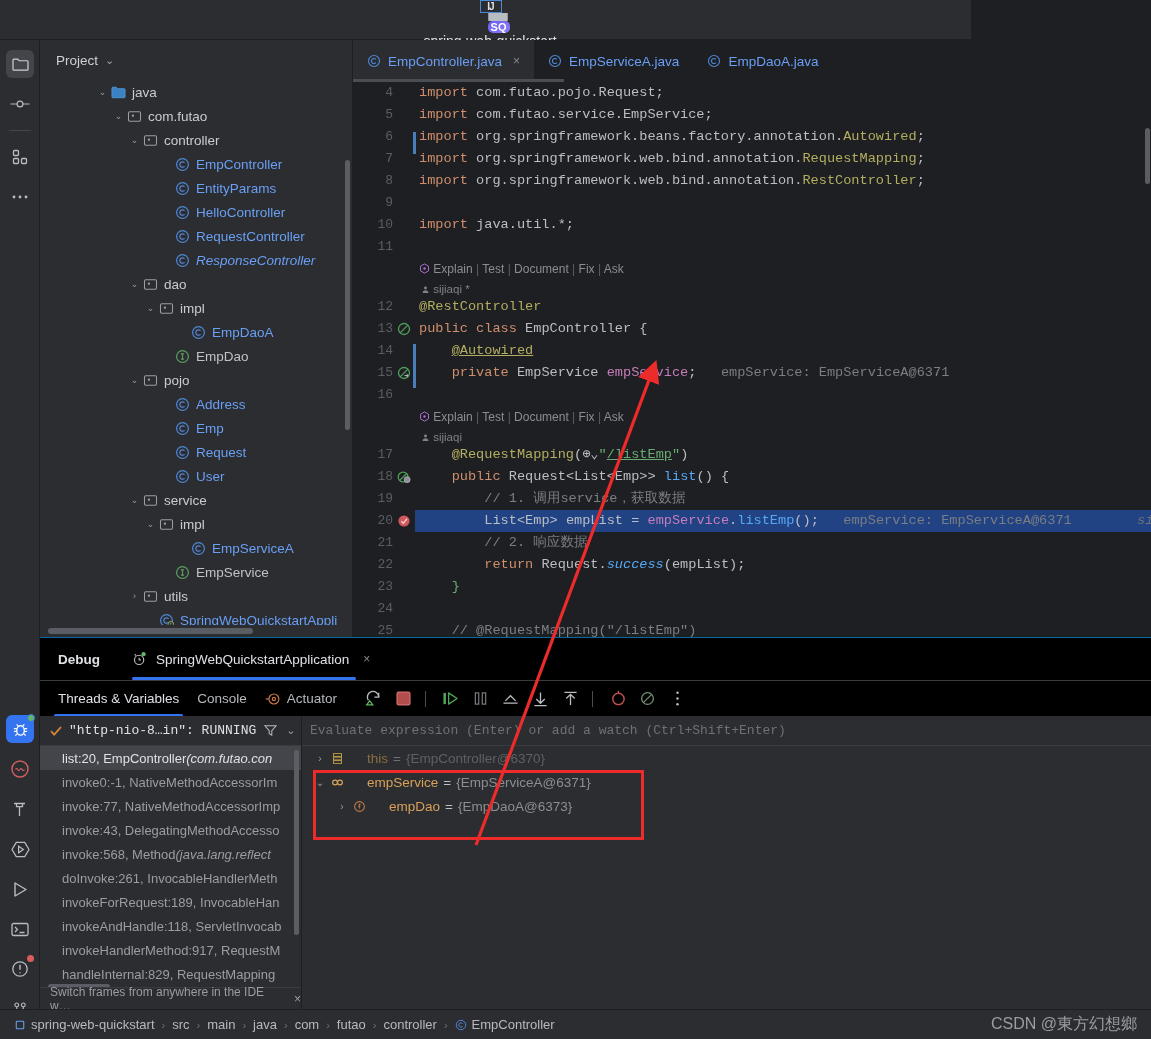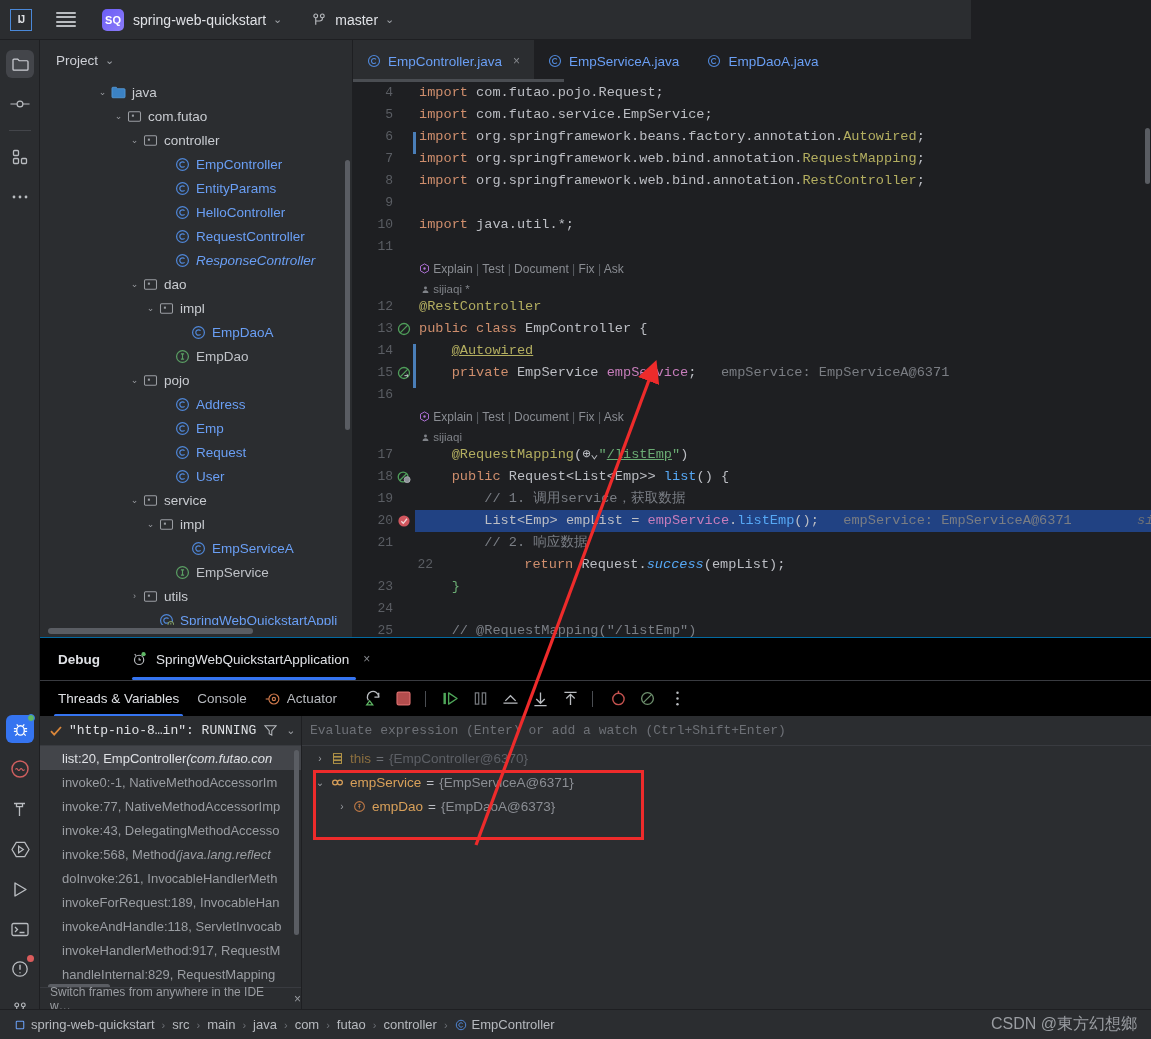--- a/index.html
+++ b/index.html
@@ -8,20 +8,21 @@
     width:1151px; height:1039px; position:relative; overflow:hidden;
     font-family:"Liberation Sans", sans-serif; font-size:13px; color:#cfd2d6;
     -webkit-font-smoothing:antialiased;
   }
 
   
   #topbar{
     position:absolute; left:0; top:0; width:971px; height:40px;
     background:#2b2d30; display:flex; align-items:center;
     border-bottom:1px solid #1e1f22;
+    flex-direction:column;
   }
   #topbar .ij-logo{
     width:22px;height:22px;margin-left:10px;border:1.5px solid #4a88d8;
     background:#2b2d30;display:flex;align-items:center;justify-content:center;
     font-size:10px;font-weight:bold;color:#dfe1e5;letter-spacing:-1px;
   }
   .hamburger{ width:20px;height:16px;margin-left:24px;display:flex;flex-direction:column;justify-content:space-between;cursor:pointer;}
   .hamburger i{display:block;height:2px;background:#b9bcc0;border-radius:1px;}
   .sq-badge{
     width:22px;height:22px;border-radius:5px;margin-left:26px;
@@ -123,21 +124,21 @@
   #frames-vscroll{position:absolute;right:2px;top:34px;width:5px;height:185px;border-radius:3px;background:#5a5d63;}
   #frames-hint{position:absolute;left:0;right:0;bottom:0;height:22px;display:flex;align-items:center;
      padding-left:10px;font-size:12px;color:#9a9da2;background:#2b2d30;border-top:1px solid #393b40;}
 
   #vars{ position:absolute;left:262px;top:0;right:0;bottom:0;background:#2b2d30;}
   #evalbar{ height:30px;display:flex;align-items:center;padding-left:8px;border-bottom:1px solid #393b40;
      background:#2b2d30;font-family:"Liberation Mono","DejaVu Sans Mono",monospace;font-size:13px;color:#6d7076;}
   .vrow{ height:24px;display:flex;align-items:center;white-space:nowrap;font-size:13.5px;cursor:pointer;}
   .vrow .varrow{ width:16px;text-align:center;color:#9a9da2;font-size:10px;}
   .vrow .vico{ width:18px;display:flex;align-items:center;justify-content:center;}
-  .vname{ color:#d8a05a;margin-left:4px;text-align:center;}
+  .vname{ color:#d8a05a;margin-left:21px;text-align:center;}
   .veq{ color:#bcbec4;margin:0 5px;}
   .vval{ color:#8b8e94;}
   #redbox{ position:absolute;left:313px;top:770px;width:331px;height:70px;border:3px solid #ee2b2b;pointer-events:none;}
 
   
   #breadcrumb{ position:absolute;left:0;bottom:0;width:1151px;height:30px;background:#2b2d30;
      display:flex;align-items:center;border-top:1px solid #1e1f22;}
   .bc{ font-size:13px;color:#b6b9be;}
   .bcsep{ margin:0 7px;color:#6d7076;font-size:11px;}
   #watermark{ position:absolute;right:14px;bottom:4px;font-size:16px;color:#9a9da2;}
@@ -593,21 +594,21 @@
             <circle cx="7" cy="8" r="5.6" fill="none" stroke="#4f9e5a" stroke-width="1.5"></circle>
             <path d="M3 12L11 4" stroke="#4f9e5a" stroke-width="1.5"></path>
             <circle cx="11.6" cy="11" r="3.4" fill="#8c9097" stroke="#b6b9be" stroke-width=".9"></circle>
           </svg></span><span class="ctext">    <span class="kw">public</span> <span class="typ">Request</span>&lt;<span class="typ">List</span>&lt;<span class="typ">Emp</span>&gt;&gt; <span class="mth">list</span>() {</span></div>
       <div class="cl" style="position: absolute; top: 406px; left: 0px; right: 0px; height: 22px;"><span class="lnum">19</span><span class="ctext">        <span class="cmt">// 1. 调用service，获取数据</span></span></div>
       <div class="cl" style="position: absolute; top: 428px; left: 0px; right: 0px; height: 22px;"><div class="hl-line" style="top: 0px;"></div><span class="lnum">20</span><span class="gmark"><svg viewBox="0 0 16 16" width="14" height="14">
             <circle cx="8" cy="8" r="6.4" fill="#d1565e"></circle>
             <path d="M5 8.3l2.2 2.4L11.4 5.4" fill="none" stroke="#f1d9d9" stroke-width="1.5"></path>
           </svg></span><span class="ctext">        <span class="typ">List</span>&lt;<span class="typ">Emp</span>&gt; empList = <span class="fld">empService</span>.<span class="mth">listEmp</span>();   <span class="inlayhint">empService: EmpServiceA@6371</span>        <span class="inlay-user">sijiaqi</span></span></div>
       <div class="cl" style="position: absolute; top: 450px; left: 0px; right: 0px; height: 22px;"><span class="lnum">21</span><span class="ctext">        <span class="cmt">// 2. 响应数据</span></span></div>
-      <div class="cl" style="position: absolute; top: 472px; left: 0px; right: 0px; height: 22px; margin-left: 40px;"><span class="lnum">22</span><span class="ctext">        <span class="kw">return</span> <span class="typ">Request</span>.<span class="mth" style="font-style:italic">success</span>(empList);</span></div>
+      <div class="cl" style="position: absolute; top: 472px; left: 0px; right: 0px; height: 22px;"><span class="lnum">22</span><span class="ctext">        <span class="kw">return</span> <span class="typ">Request</span>.<span class="mth" style="font-style:italic">success</span>(empList);</span></div>
       <div class="cl" style="position: absolute; top: 494px; left: 0px; right: 0px; height: 22px;"><span class="lnum">23</span><span class="ctext">    <span class="str">}</span></span></div>
       <div class="cl" style="position: absolute; top: 516px; left: 0px; right: 0px; height: 22px;"><span class="lnum">24</span><span class="ctext"></span></div>
       <div class="cl" style="position: absolute; top: 538px; left: 0px; right: 0px; height: 22px;"><span class="lnum">25</span><span class="ctext">    <span class="cmt">// @RequestMapping("/listEmp")</span></span></div>
       <div class="modbar" style="top: 50px; height: 22px;"></div>
       <div class="modbar" style="top: 262px; height: 44px;"></div>
     </div>
 </div>
 
 <div id="debug">
   <div id="dbg-title">

